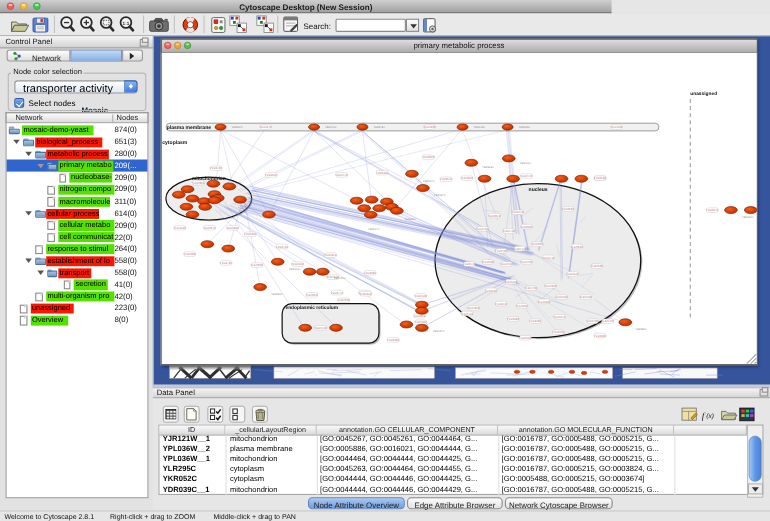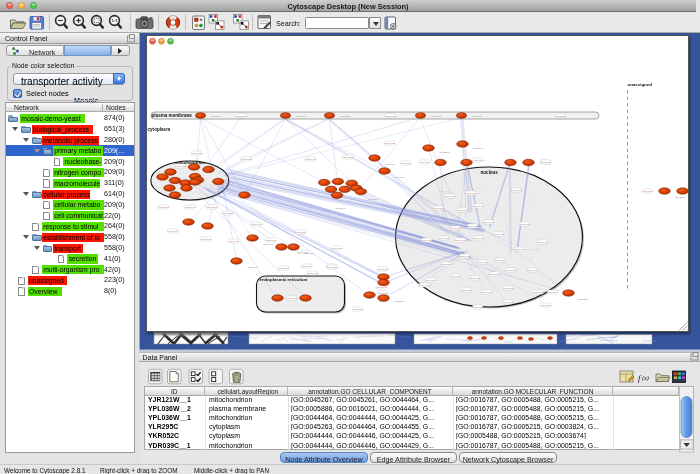--- a/index.html
+++ b/index.html
@@ -1,18 +1,18 @@
 <!DOCTYPE html>
 <html><head><meta charset="utf-8">
 <style>
 * { margin:0; padding:0; box-sizing:border-box; }
 html,body { width:700px; height:474px; overflow:hidden; font-family:"Liberation Sans", sans-serif; background:#e6e6e6; }
 #root { position:relative; width:700px; height:474px; }
 .abs { position:absolute; }
-#titlebar { left:0; top:0; width:696px; height:11.5px; background:linear-gradient(#cfcfcf,#a2a2a2); border-bottom:1px solid #6e6e6e; }
+#titlebar { left:0; top:0; width:556px; height:11.5px; background:linear-gradient(#cfcfcf,#a2a2a2); border-bottom:1px solid #6e6e6e; }
 #titlebar .t { position:absolute; left:0; right:0; top:1.5px; text-align:center; font-size:7.4px; color:#1a1a1a; font-weight:bold; }
 #toolbar { left:0; top:12.5px; width:700px; height:20.5px; background:#e9e9e9; border-bottom:1px solid #aaa; }
 #searchlbl { left:276px; top:19px; font-size:7.2px; color:#111; }
 #searchfield { left:305px; top:16.5px; width:64px; height:12px; background:#fff; border:1px solid #8a8a8a; border-radius:1.5px; }
 #searchdrop { left:369px; top:16.5px; width:12px; height:12px; background:linear-gradient(#fdfdfd,#e0e0e0); border:1px solid #8a8a8a; }
 #searchdrop:after { content:""; position:absolute; left:2.6px; top:4px; border-left:3px solid transparent; border-right:3px solid transparent; border-top:4px solid #333; }
 #leftpanel { left:0; top:33px; width:139px; height:430px; background:#e2e2e2; }
 #cphead { left:0; top:33px; width:139px; height:10.5px; background:linear-gradient(#f6f6f6,#d2d2d2); border-bottom:1px solid #9a9a9a; }
 #cphead .t { position:absolute; left:5px; top:1.5px; font-size:7px; color:#111; }
 .tab1 { left:6px; top:45px; width:58px; height:11px; background:linear-gradient(#fdfdfd,#dedede); border:1px solid #9a9a9a; border-radius:3px 0 0 3px; }
@@ -241,20 +241,23 @@
 <line x1="599" y1="336" x2="613" y2="343" stroke="#7d8cd8" stroke-width="0.5" opacity="0.7"></line>
 <rect x="139" y="349.5" width="561" height="2.5" fill="#c3c9d6"></rect>
 <ellipse cx="470" cy="338" rx="2.6" ry="1.5" fill="#d54000" stroke="#7a2000" stroke-width="0.4"></ellipse>
 <ellipse cx="484" cy="338" rx="2.6" ry="1.5" fill="#d54000" stroke="#7a2000" stroke-width="0.4"></ellipse>
 <ellipse cx="501" cy="338" rx="2.6" ry="1.5" fill="#d54000" stroke="#7a2000" stroke-width="0.4"></ellipse>
 <ellipse cx="520" cy="338" rx="2.6" ry="1.5" fill="#d54000" stroke="#7a2000" stroke-width="0.4"></ellipse>
 <ellipse cx="531" cy="339" rx="2.6" ry="1.5" fill="#d54000" stroke="#7a2000" stroke-width="0.4"></ellipse>
 <ellipse cx="550" cy="338" rx="2.6" ry="1.5" fill="#d54000" stroke="#7a2000" stroke-width="0.4"></ellipse>
 </svg>
 <div class="abs" id="window"></div>
+<div class="abs" id="wtitle">
+      <div class="t">primary metabolic process</div>
+    </div>
 <svg class="abs" style="left:146.5px;top:48px" width="541.5" height="283" viewBox="146.5 48 541.5 283">
 <defs>
 <radialGradient id="ng" cx="0.4" cy="0.35" r="0.8">
 <stop offset="0" stop-color="#f06020"></stop>
           <stop offset="0.55" stop-color="#d63c00"></stop>
           <stop offset="1" stop-color="#b02e00"></stop>
 </radialGradient>
 </defs>
 <rect x="150.5" y="112" width="448" height="7" rx="3.5" fill="#f1f1f1" stroke="#8f8f8f" stroke-width="0.8"></rect>
 <text x="151" y="117" font-size="4.6" font-weight="bold" fill="#111">plasma membrane</text>

